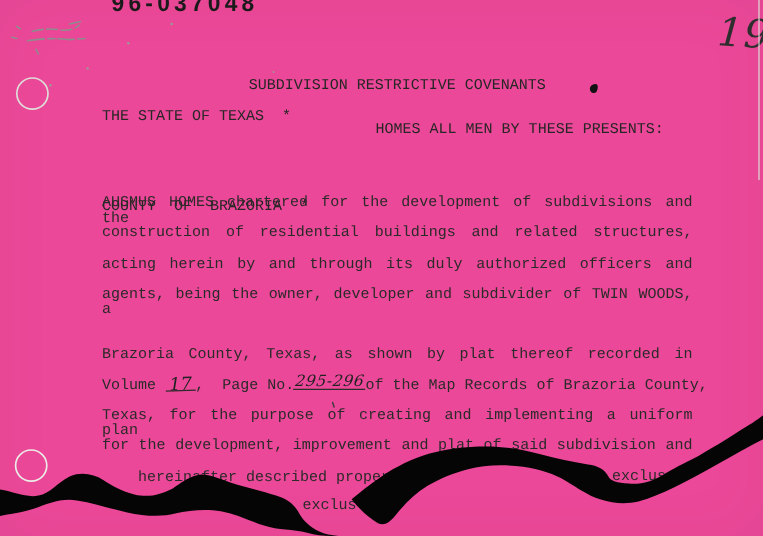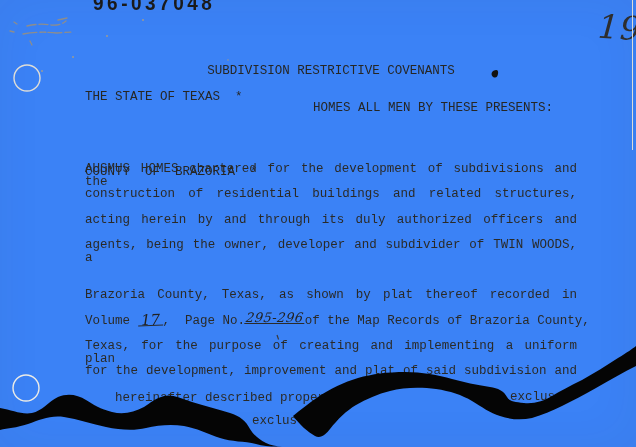--- a/index.html
+++ b/index.html
@@ -1,19 +1,19 @@
 <!DOCTYPE html>
 <html><head>
 <meta charset="utf-8">
 <style>
   html,body{margin:0;padding:0;background:#e9e9e6;}
   .page{
     position:relative;
     width:636px;height:447px;
-    background:#3b82f6;
+    background:#ec4899;
     overflow:hidden;
     font-family:"Liberation Mono","DejaVu Sans Mono",monospace;
     color:#282828;
     box-shadow:inset 0 0 50px rgba(60,55,40,0.05);
   }
   .stamp-clip{
     position:absolute;left:93px;top:0;width:170px;height:16px;
     overflow:hidden;
   }
   .stamp{

